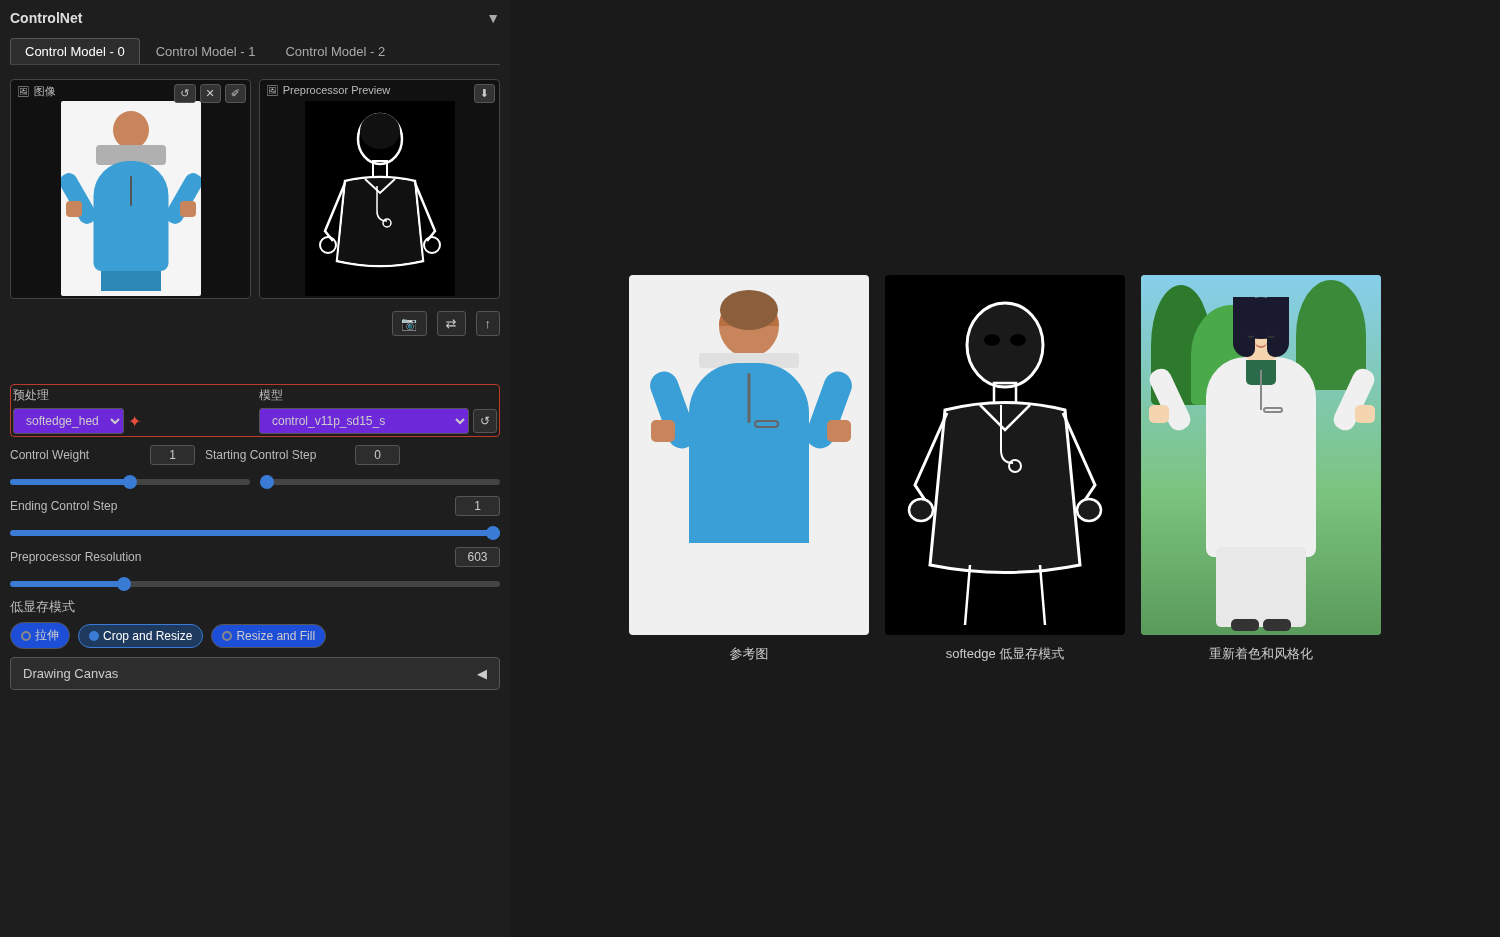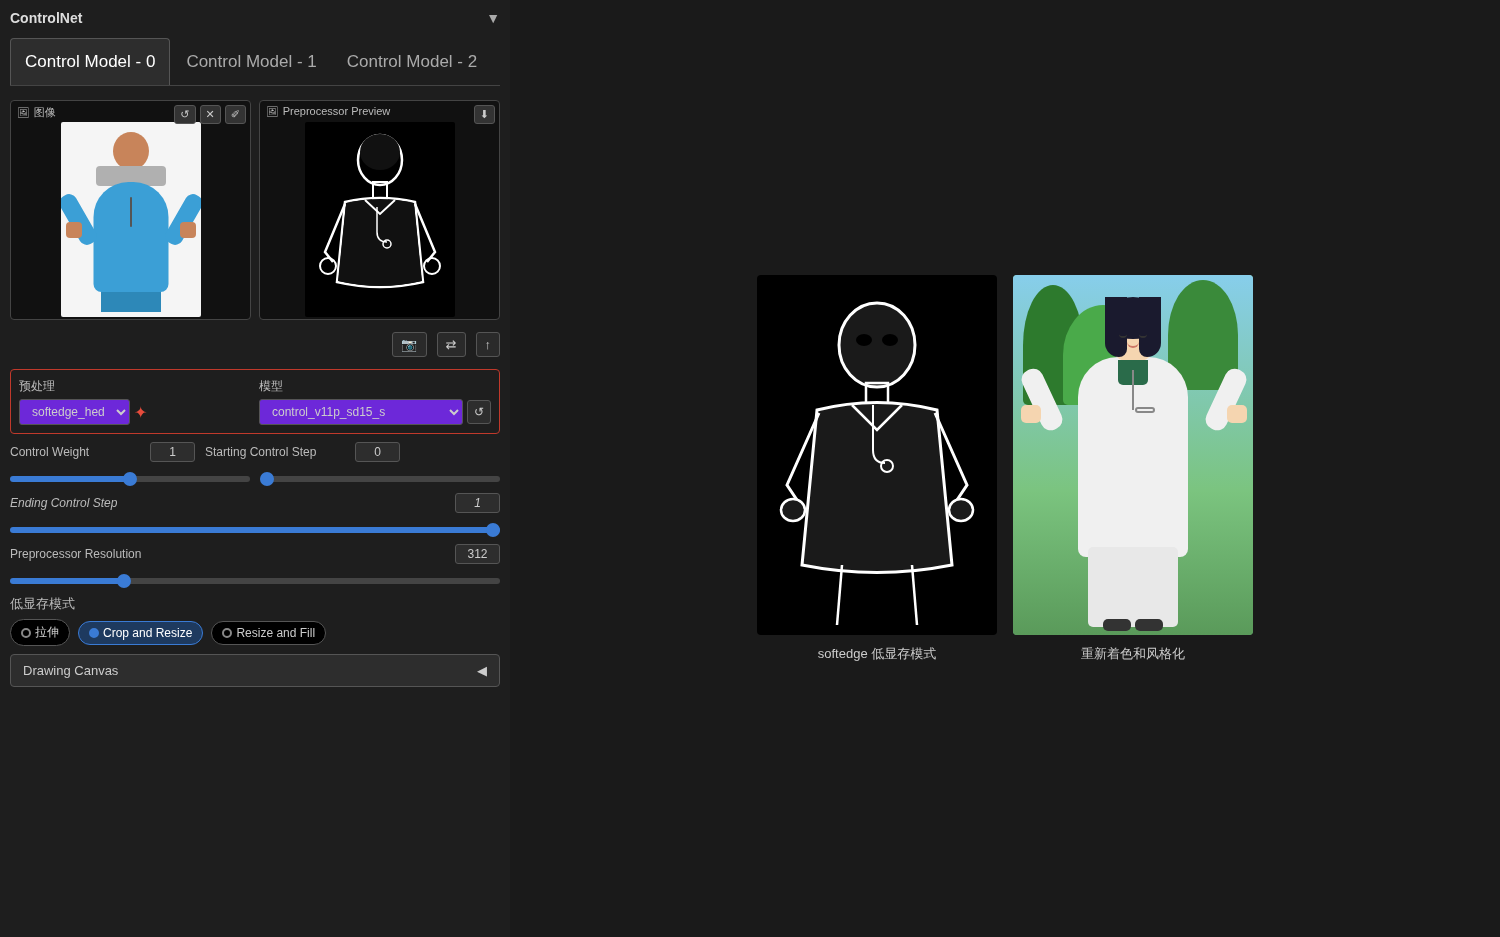--- a/index.html
+++ b/index.html
@@ -47,24 +47,24 @@
 
     
     .tabs {
       display: flex;
       gap: 2px;
       border-bottom: 1px solid #444;
       margin-bottom: 6px;
     }
 
     .tab {
-      padding: 13px 14px;
+      padding: 5px 14px;
       border-radius: 4px 4px 0 0;
       cursor: pointer;
-      font-size: 17px;
+      font-size: 13px;
       color: #aaa;
       background: transparent;
       border: none;
     }
 
     .tab.active {
       background: #2d2d2d;
       color: #fff;
       border: 1px solid #555;
       border-bottom: none;
@@ -156,23 +156,24 @@
     .checkbox-item input[type="checkbox"] {
       accent-color: #4a90d9;
       width: 14px;
       height: 14px;
     }
 
     
     .model-row {
       border: 1.5px solid #c0392b;
       border-radius: 4px;
-      padding: 8px;
+      padding: 2px;
       display: flex;
       gap: 8px;
+      margin-top: 36px;
     }
 
     .model-section {
       display: flex;
       flex-direction: column;
       gap: 4px;
     }
 
     .model-section label {
       font-size: 12px;
@@ -257,21 +258,21 @@
     .scale-mode-label {
       color: #bbb;
       font-size: 13px;
       margin-right: 4px;
     }
 
     .radio-btn {
       display: flex;
       align-items: center;
       gap: 4px;
-      background: #000000;
+      background: #1d4ed8;
       border: 1px solid #555;
       padding: 4px 10px;
       border-radius: 15px;
       cursor: pointer;
       font-size: 12px;
       color: #ccc;
     }
 
     .radio-btn.active {
       background: #1e3a5f;
@@ -492,31 +493,31 @@
 
   <div style="display:flex; gap:10px; align-items:center; width:100%;">
     <div style="flex:1;">
       <input type="range" min="0" max="2" value="1" step="0.05" style="--fill: 50%; background: linear-gradient(to right, rgb(58, 123, 213) 50%, rgb(68, 68, 68) 50%);">
     </div>
     <div style="flex:1;">
       <input type="range" min="0" max="1" value="0" step="0.01" style="--fill: 0%; background: linear-gradient(to right, rgb(58, 123, 213) 0%, rgb(68, 68, 68) 0%);">
     </div>
   </div>
 
-  <div style="display:flex; gap:2px; align-items:center;font-style:italic;">
+  <div style="display:flex; gap:2px; align-items:center;">
     <span class="slider-label">Ending Control Step</span>
     <span class="slider-value" style="margin-left:auto;">1</span>
   </div>
   <div style="width:100%;">
     <input type="range" min="0" max="1" value="1" step="0.01" style="--fill: 100%; background: linear-gradient(to right, rgb(58, 123, 213) 100%, rgb(68, 68, 68) 100%);">
   </div>
 
   <div style="display:flex; gap:10px; align-items:center;">
     <span class="slider-label">Preprocessor Resolution</span>
-    <span class="slider-value" style="margin-left:auto;">312</span>
+    <span class="slider-value" style="margin-left:auto;">603</span>
   </div>
   <div style="width:100%;">
     <input type="range" min="64" max="2048" value="512" step="8" style="--fill: 22.58064516129032%; background: linear-gradient(to right, rgb(58, 123, 213) 22.5806%, rgb(68, 68, 68) 22.5806%);">
   </div>
 
   <div>
     <span class="scale-mode-label">低显存模式</span>
     <div class="scale-mode-row" style="margin-top:6px;">
       <div class="radio-btn">
         <div class="radio-dot"></div>
@@ -536,20 +537,48 @@
   <div class="drawing-canvas-row">
     <span>Drawing Canvas</span>
     <span>◀</span>
   </div>
 
 </div>
 
 <div class="right-panel">
   <div class="output-images">
 
+    <div class="output-image-col">
+      <div class="output-image-box">
+        <div class="img-nurse-photo">
+
+          <div style="position:absolute;top:20px;left:50%;transform:translateX(-50%);width:60px;height:62px;background:#c8845a;border-radius:50%;overflow:hidden;">
+            <div style="width:100%;height:50%;background:#b87040;border-radius:50% 50% 0 0;"></div>
+          </div>
+
+          <div style="position:absolute;top:15px;left:50%;transform:translateX(-50%);width:58px;height:40px;background:#8b5e3c;border-radius:50%;"></div>
+
+          <div style="position:absolute;top:78px;left:50%;transform:translateX(-50%);width:100px;height:15px;background:#e0e0e0;border-radius:3px;"></div>
+
+          <div style="position:absolute;top:88px;left:50%;transform:translateX(-50%);width:120px;height:180px;background:#3a9fd6;border-radius:50px 50px 0 0;"></div>
+
+          <div style="position:absolute;top:95px;left:30px;width:28px;height:80px;background:#3a9fd6;border-radius:14px;transform:rotate(-20deg);"></div>
+
+          <div style="position:absolute;top:95px;right:26px;width:28px;height:80px;background:#3a9fd6;border-radius:14px;transform:rotate(20deg);"></div>
+
+          <div style="position:absolute;top:145px;left:22px;width:24px;height:22px;background:#c8845a;border-radius:5px;"></div>
+
+          <div style="position:absolute;top:145px;right:18px;width:24px;height:22px;background:#c8845a;border-radius:5px;"></div>
+
+          <div style="position:absolute;top:98px;left:50%;transform:translateX(-50%);width:3px;height:50px;background:#666;border-radius:2px;"></div>
+          <div style="position:absolute;top:145px;left:calc(50% + 5px);width:25px;height:8px;border:2px solid #666;border-radius:4px;background:transparent;"></div>
+        </div>
+      </div>
+      <span class="output-image-label">参考图</span>
+    </div>
 
     <div class="output-image-col">
       <div class="output-image-box">
         <div class="img-edge-det">
           <svg width="240" height="360" viewBox="0 0 240 360" style="position:absolute;top:0;left:0;">
 
             <ellipse cx="120" cy="70" rx="38" ry="42" fill="#1a1a1a" stroke="white" stroke-width="3"></ellipse>
 
             <ellipse cx="107" cy="65" rx="8" ry="6" fill="#000"></ellipse>
             <ellipse cx="133" cy="65" rx="8" ry="6" fill="#000"></ellipse>

